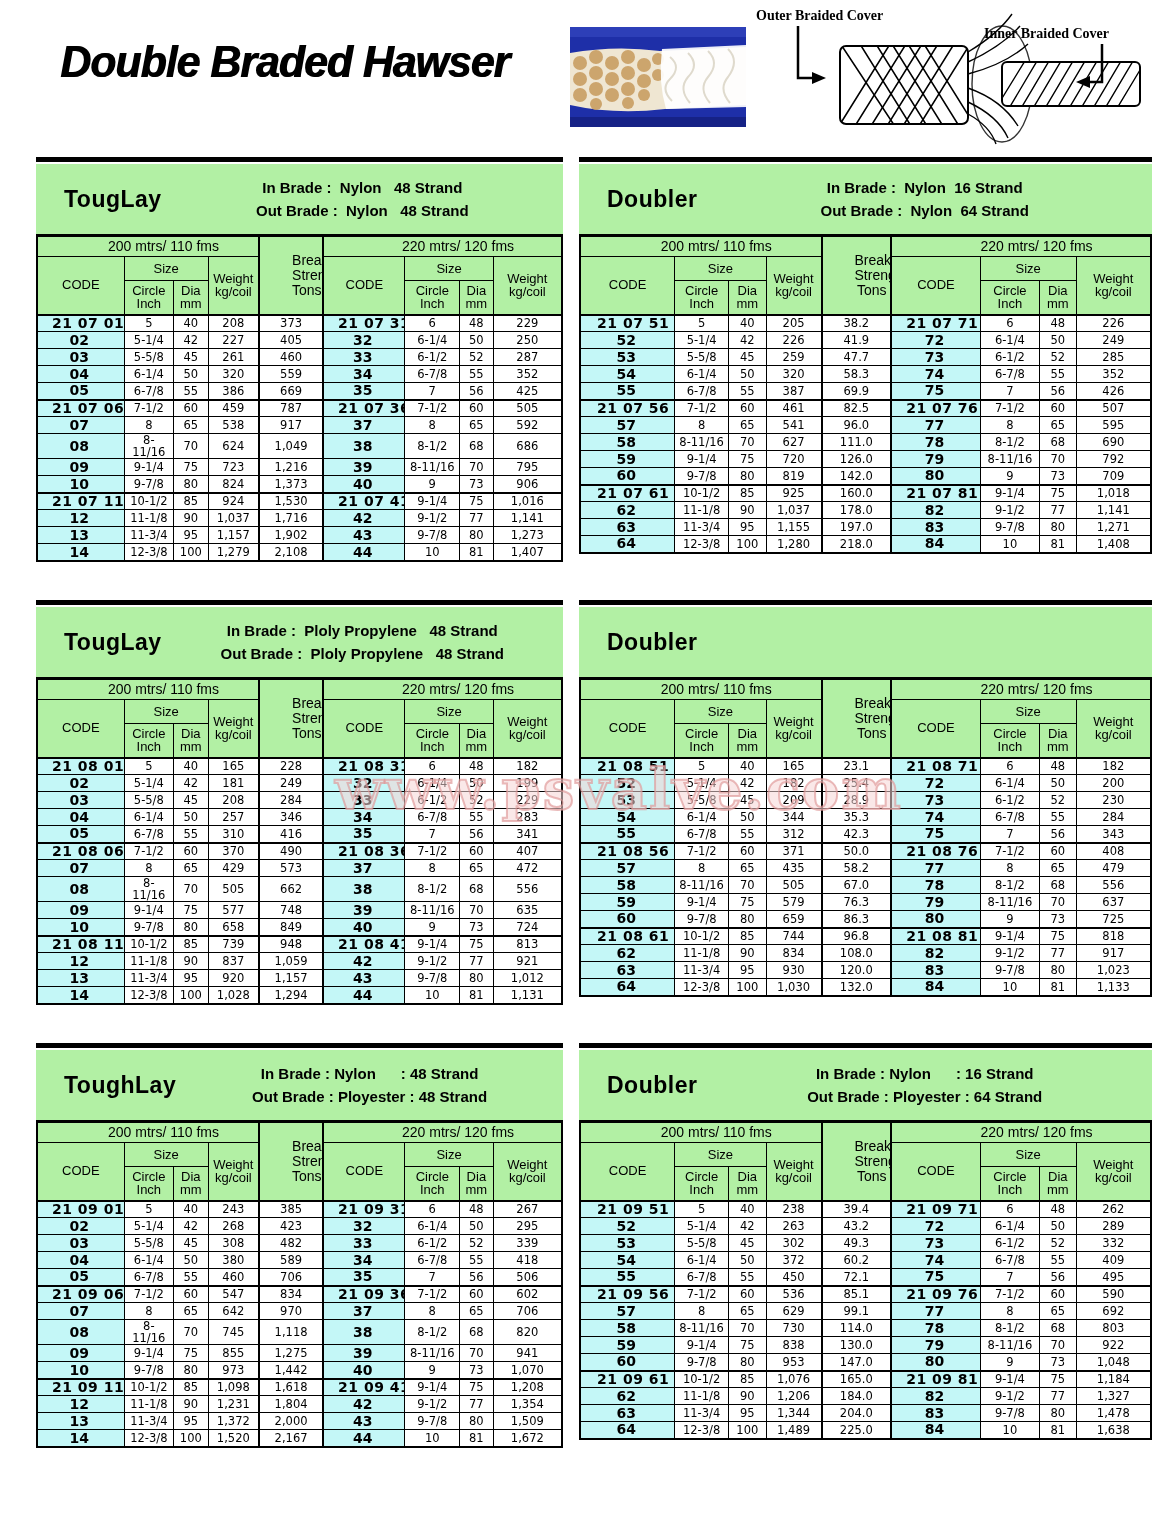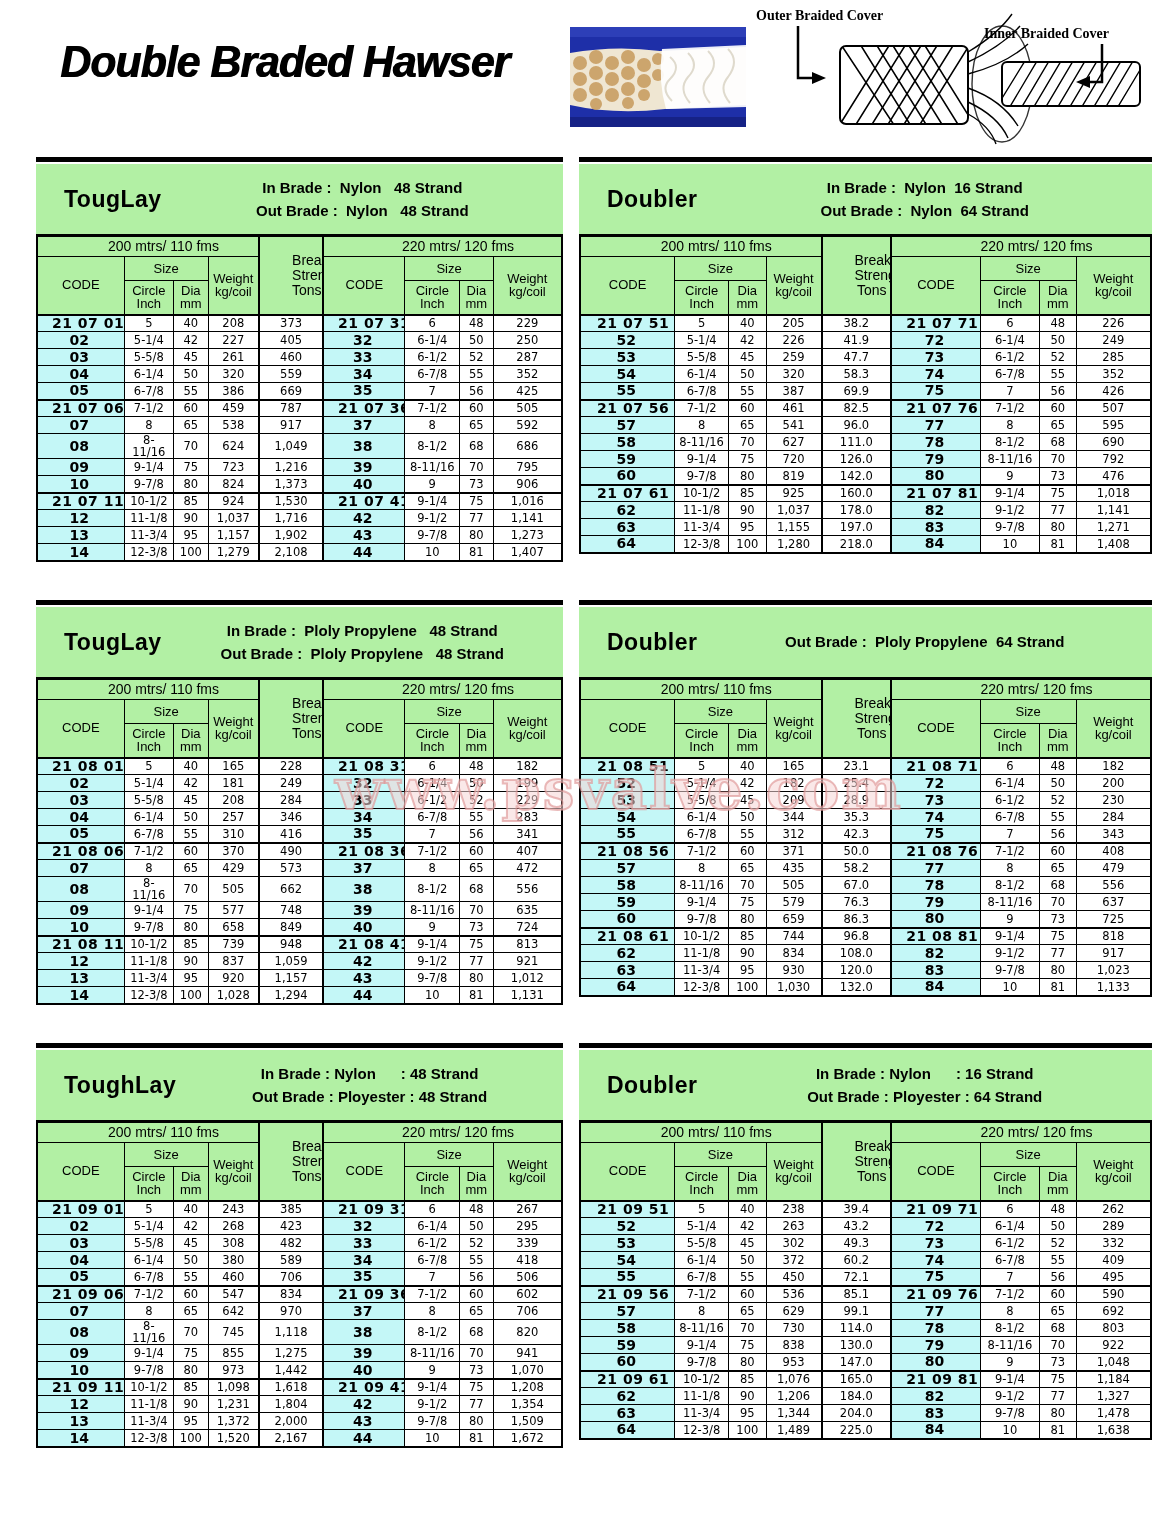--- a/index.html
+++ b/index.html
@@ -474,21 +474,21 @@
             </tr>
             <tr class="drow">
               <td class="code">60</td>
               <td>9-7/8</td>
               <td>80</td>
               <td>819</td>
               <td class="bk">142.0</td>
               <td class="code">80</td>
               <td>9</td>
               <td>73</td>
-              <td>476</td>
+              <td>709</td>
             </tr>
             <tr class="drow grp">
               <td class="code full">21 07 61</td>
               <td>10-1/2</td>
               <td>85</td>
               <td>925</td>
               <td class="bk">160.0</td>
               <td class="code full">21 07 81</td>
               <td>9-1/4</td>
               <td>75</td>
@@ -724,21 +724,21 @@
               <td>81</td>
               <td>1,131</td>
             </tr>
           </tbody>
         </table>
       </div>
       <div class="block" style="left: 543px; top: 443px; width: 573px;">
         <div class="topbar"></div>
         <div class="ghead">
           <div class="btitle">Doubler</div>
-          <div class="brade"><div>Out Brade :  Ploly Propylene  64 Strand</div></div>
+          <div class="brade"></div>
         </div>
         <table class="spec">
           <colgroup>
             <col style="width:16.6%">
             <col style="width:9.4%">
             <col style="width:6.6%">
             <col style="width:9.7%">
             <col style="width:12.2%">
             <col style="width:15.6%">
             <col style="width:10.4%">

